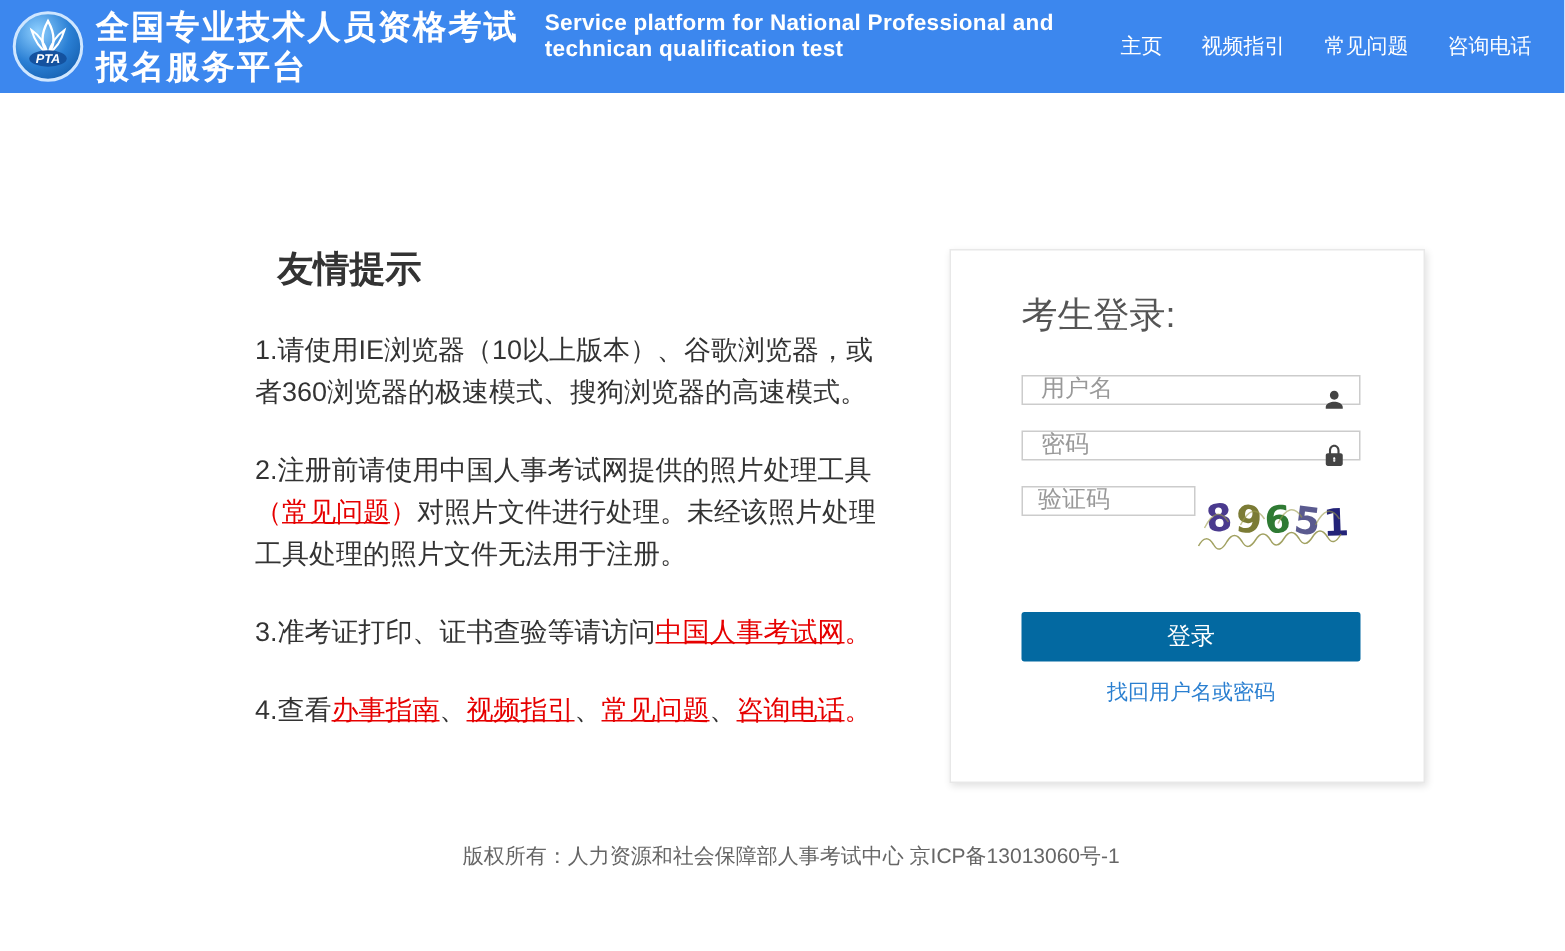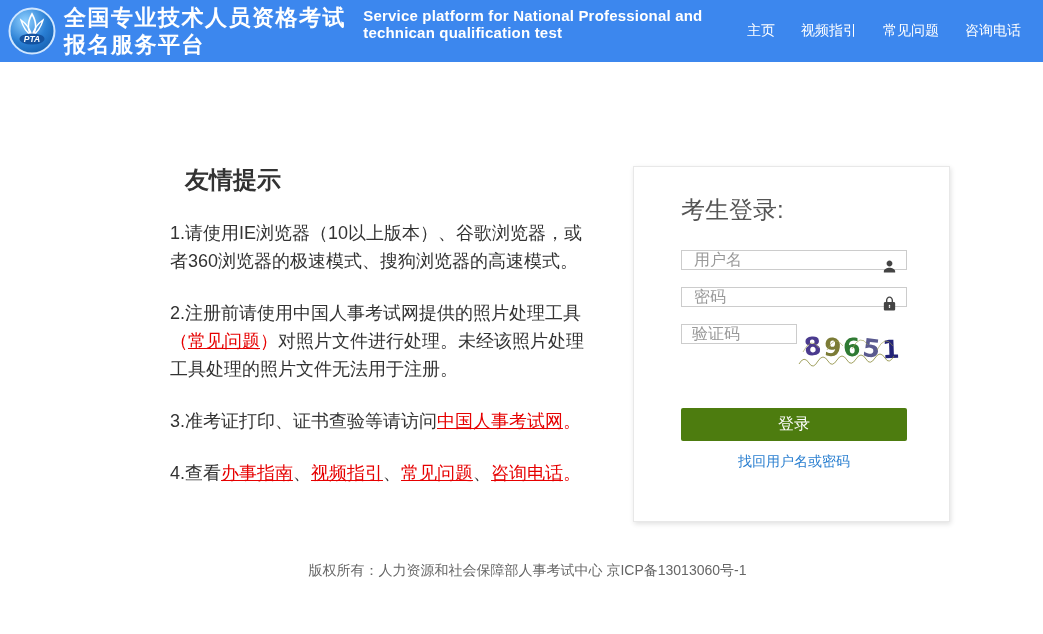--- a/index.html
+++ b/index.html
@@ -62,21 +62,21 @@
   }
   .cap-digit:nth-child(1){ transform:rotate(-5deg); }
   .cap-digit:nth-child(2){ transform:rotate(5deg) translateY(1px); }
   .cap-digit:nth-child(3){ transform:rotate(-3deg) translateY(1px); }
   .cap-digit:nth-child(4){ transform:rotate(7deg) translateY(2px); }
   .cap-digit:nth-child(5){ transform:rotate(-2deg) translateY(3px); }
   .cap-noise { position:absolute; left:0; top:0; width:100%; height:100%; pointer-events:none; }
 
   .login-btn {
     display:block; width:100%; height:33px; margin-top:40px;
-    background:#4d7c0f; color:#fff; font-size:16px; border:none; border-radius:2px;
+    background:#0369a1; color:#fff; font-size:16px; border:none; border-radius:2px;
     cursor:pointer; font-family:"Liberation Sans","DejaVu Sans",sans-serif;
   }
   .forgot {
     display:block; text-align:center; margin-top:12px;
     color:#2a7fd0; font-size:14px; text-decoration:none; cursor:pointer;
   }
 
   
   .footer { text-align:center; color:#666; font-size:14px; margin-top:40px; padding-bottom:45px;padding-left:12px; }
 </style>

